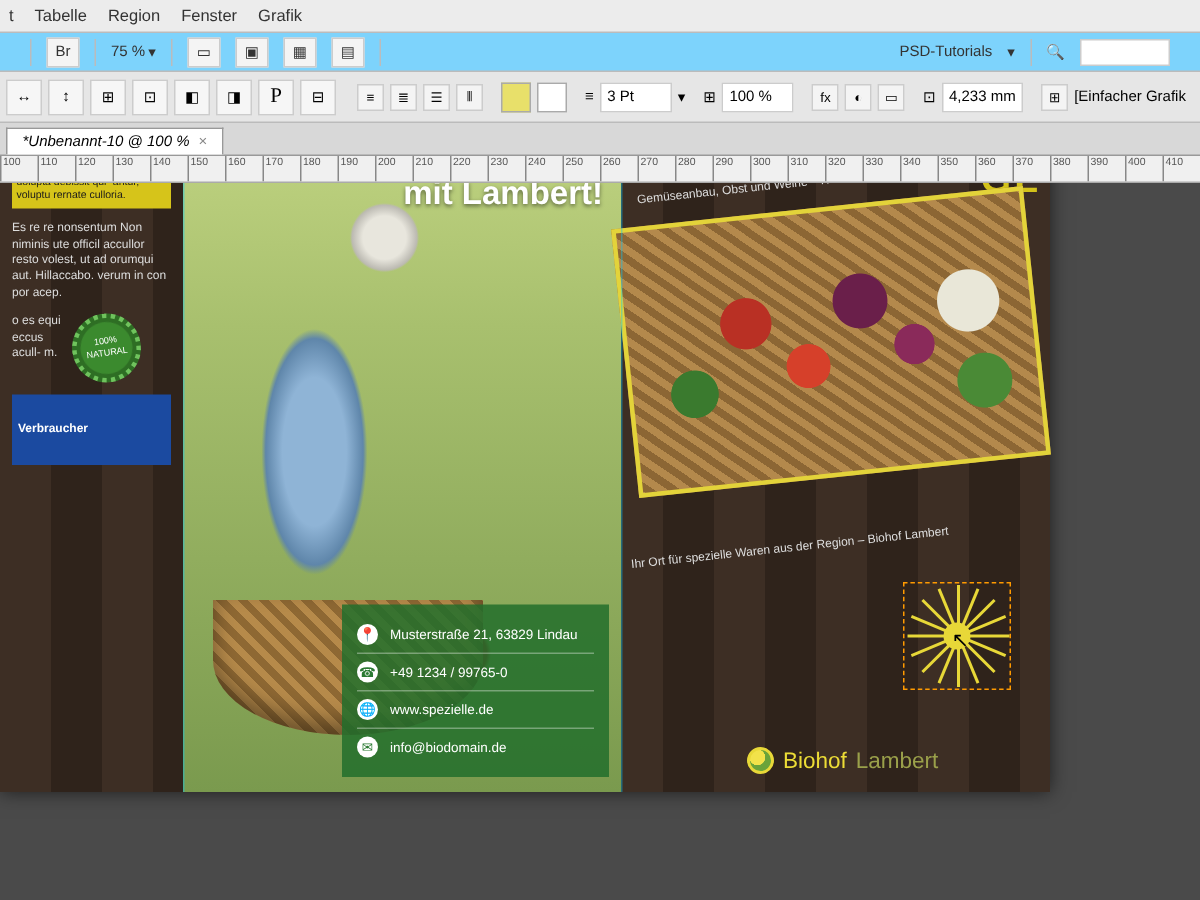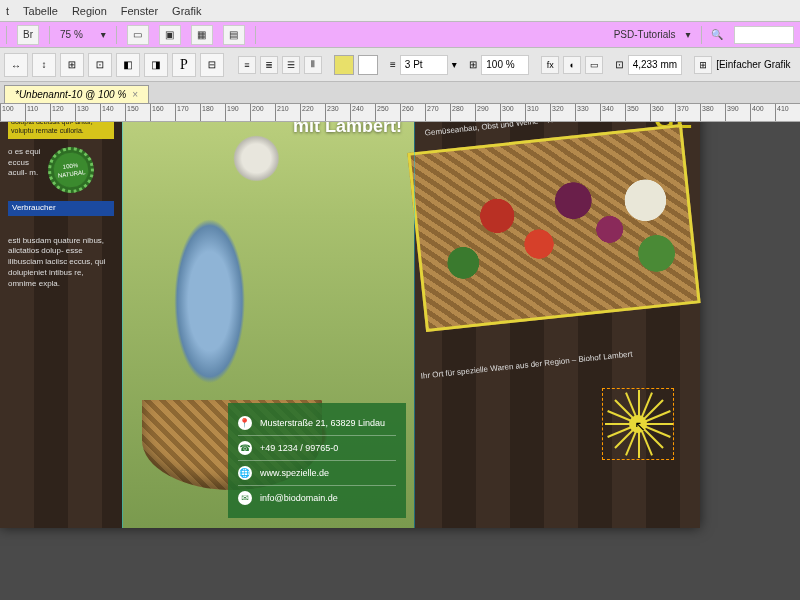--- a/index.html
+++ b/index.html
@@ -3,67 +3,67 @@
 <meta charset="utf-8">
 <style>
 * { margin:0; padding:0; box-sizing:border-box; font-family:Tahoma,Verdana,sans-serif; }
 body { background:#4a4a4a; width:800px; height:600px; overflow:hidden; position:relative; }
 
 
 .menubar { height:22px; background:#ececec; display:flex; align-items:center; padding:0 6px; font-size:11px; color:#333; gap:14px; border-bottom:1px solid #bbb; }
 .menubar span { cursor:default; }
 
 
-.ctrlbar { height:26px; background:#f0abfc; display:flex; align-items:center; padding:0 6px; gap:10px; font-size:10px; color:#333; border-bottom:1px solid #bbb; }
+.ctrlbar { height:26px; background:#7dd3fc; display:flex; align-items:center; padding:0 20px; gap:10px; font-size:10px; color:#333; border-bottom:1px solid #bbb; }
 .ctrlbar .sep { width:1px; height:18px; background:#bbb; }
 .ctrlbar .iconbtn { width:22px; height:20px; border:1px solid #ccc; background:#f4f4f4; display:flex; align-items:center; justify-content:center; font-size:10px; }
 .ctrlbar .field { background:#fff; border:1px solid #ccc; padding:1px 4px; min-width:50px; height:18px; display:flex; align-items:center; }
-.ctrlbar .dropdown { display:flex; align-items:center; gap:18px; }
+.ctrlbar .dropdown { display:flex; align-items:center; gap:2px; }
 
 
 .toolbar { height:34px; background:#e6e6e6; display:flex; align-items:center; padding:0 4px; gap:4px; font-size:10px; border-bottom:1px solid #bbb; }
 .toolbar .btn { width:24px; height:24px; border:1px solid #ccc; background:#f6f6f6; display:flex; align-items:center; justify-content:center; }
 .toolbar .swatch { width:20px; height:20px; }
 .toolbar .swatch.y { background:#e8e06a; border:1px solid #aaa; }
 .toolbar .swatch.w { background:#fff; border:1px solid #aaa; }
 .toolbar .fld { background:#fff; border:1px solid #ccc; height:20px; padding:0 4px; display:flex; align-items:center; min-width:48px; }
 .toolbar .mini { width:18px; height:18px; border:1px solid #ccc; background:#f4f4f4; display:flex; align-items:center; justify-content:center; font-size:9px; }
 
 
 .tabbar { height:22px; background:#d8d8d8; display:flex; align-items:flex-end; padding-left:4px; font-size:10px; border-bottom:1px solid #999; }
-.tab { background:#fef9c3; border:1px solid #999; border-bottom:none; padding:3px 10px; display:flex; align-items:center; gap:6px; font-style:italic; }
+.tab { background:#ffffff; border:1px solid #999; border-bottom:none; padding:3px 10px; display:flex; align-items:center; gap:6px; font-style:italic; }
 .tab .x { font-style:normal; color:#888; font-size:10px; }
 
 
 .ruler-h { height:18px; background:#f0f0f0; border-bottom:1px solid #aaa; position:relative; overflow:hidden; font-size:7px; color:#555; }
 .ruler-h .ticks { position:absolute; left:0; top:0; right:0; bottom:0; display:flex; }
 .ruler-h .tick { width:25px; border-left:1px solid #888; height:100%; padding-left:1px; padding-top:1px; flex-shrink:0; }
 
 
 .canvas { position:absolute; left:0; top:122px; right:0; bottom:0; background:#4a4a4a; overflow:hidden; }
 .page { position:absolute; left:0; top:-14px; width:700px; height:420px; background:#3a2b22; background-image:repeating-linear-gradient(90deg,#3d2e24 0 34px,#2f231b 34px 68px),repeating-linear-gradient(0deg,rgba(0,0,0,.12) 0 2px,transparent 2px 70px); box-shadow:0 0 12px rgba(0,0,0,.6); }
 
 
 .leftcol { position:absolute; left:0; top:0; width:122px; height:100%; padding:6px 8px; color:#ddd; font-size:8px; line-height:1.35; }
 .leftcol .yellowbox { background:#d6c41a; color:#1a1a1a; padding:3px; margin-bottom:8px; font-size:7px; }
 .leftcol p { margin-bottom:8px; }
 .leftcol .stamp { width:46px; height:46px; border-radius:50%; background:radial-gradient(circle,#3b8a2e 60%,#2e6e24 62%); border:3px dotted #6fc35d; margin:4px 0 8px 40px; display:flex; align-items:center; justify-content:center; color:#fff; font-size:6px; text-align:center; transform:rotate(-8deg); }
-.leftcol .bluebar { background:#1b4aa0; color:#fff; font-weight:normal; padding:2px 4px; font-size:8px; margin:6px 0 20px; }
+.leftcol .bluebar { background:#1b4aa0; color:#fff; font-weight:bold; padding:18px 4px; font-size:8px; margin:6px 0 4px; }
 
 
 .centercol { position:absolute; left:122px; top:0; width:292px; height:100%; background:linear-gradient(180deg,#b7c98a,#8aa85a 40%,#6b8a44); overflow:hidden; }
 .centercol .photo { position:absolute; inset:0; background:
   radial-gradient(ellipse 90px 60px at 42% 82%, #b7301f 30%, #7a1c12 55%, transparent 60%),
   radial-gradient(ellipse 60px 42px at 58% 78%, #c23a24 28%, #8a2316 55%, transparent 60%),
   radial-gradient(ellipse 56px 130px at 30% 46%, #8fb4d6 38%, #5f86aa 58%, transparent 63%),
   radial-gradient(ellipse 36px 36px at 46% 12%, #e8e6dd 40%, #bcbab2 60%, transparent 64%),
   linear-gradient(180deg,#bcd07e 0%, #a8c06e 26%, #7a9a4e 100%);
 }
 .centercol .basket { position:absolute; left:20px; bottom:38px; width:180px; height:90px; border-radius:0 0 90px 90px/0 0 50px 50px; background:repeating-linear-gradient(45deg,#b68a4a 0 5px,#8e6833 5px 10px); box-shadow:inset 0 -8px 14px rgba(0,0,0,.4); }
-.centercol .headline { position:absolute; right:12px; top:8px; color:#fff; font-weight:bold; font-size:18px; text-align:right; text-shadow:0 1px 3px rgba(0,0,0,.5); line-height:1.15; }
+.centercol .headline { position:absolute; right:12px; top:8px; color:#fff; font-weight:bold; font-size:22px; text-align:right; text-shadow:0 1px 3px rgba(0,0,0,.5); line-height:1.15; }
 .centercol .infobox { position:absolute; left:106px; bottom:10px; width:178px; background:rgba(34,110,44,.85); padding:8px 10px; }
 .centercol .info-row { display:flex; align-items:center; gap:8px; color:#fff; font-size:9px; padding:5px 0; border-top:1px solid rgba(255,255,255,.35); }
 .centercol .info-row:first-child { border-top:none; }
 .centercol .info-row .ic { width:14px; height:14px; border-radius:50%; background:#fff; display:flex; align-items:center; justify-content:center; color:#2a7a32; font-size:9px; flex-shrink:0; }
 
 
 .rightcol { position:absolute; left:414px; top:0; width:286px; height:100%; }
 .rightcol .title-cut { position:absolute; right:6px; top:-4px; font-size:26px; font-weight:bold; color:#d3c21a; letter-spacing:2px; }
 .rightcol .veg { position:absolute; left:2px; top:30px; width:276px; height:180px; transform:rotate(-6deg);
   background:
@@ -206,32 +206,32 @@
     </div>
 </div>
 
 <div class="canvas">
   <div class="page">
 
     <div class="leftcol">
       <div class="yellowbox">dolupta debissit qui-
 antur, voluptu rernate
 culloria.</div>
+      <p>Es re re nonsentum
+Non niminis ute officil
+accullor resto volest, ut ad
+orumqui aut. Hillaccabo.
+verum in con por acep.</p>
       <p style="float:left;width:36px">o es
 equi
 eccus
 acull-
 m.</p>
       <div class="stamp">100% NATURAL</div>
       <div class="bluebar">Verbraucher</div>
-      <p>esti busdam quature
-nibus, alictatios dolup-
-esse ilibusciam laciisc
-eccus, qui dolupieniet
-intibus re, omnime expla.</p>
     </div>
 
     <div class="centercol">
       <div class="photo"></div>
       <div class="basket"></div>
       <div class="headline">mit
 Lambert!</div>
       <div class="infobox">
         <div class="info-row">
             <span class="ic">📍</span>
@@ -250,20 +250,25 @@
             <span>info@biodomain.de</span>
           </div>
       </div>
     </div>
 
     <div class="rightcol">
       <div class="title-cut">GL</div>
       <div class="curve1">Gemüseanbau, Obst und Weine – Köstlichkeiten aus 1.</div>
       <div class="veg"></div>
       <div class="curve2">Ihr Ort für spezielle Waren aus der Region – Biohof Lambert</div>
+      <div class="brand">
+        <span class="logo-ic"></span>
+        <span>Biohof</span>
+        <span class="b2">Lambert</span>
+      </div>
       <div class="sun-sel">
         <div class="sun">
           <div class="core"></div>
           <div id="rays">
               <div class="ray" style="transform: rotate(0deg) translateY(6px);"></div>
               <div class="ray" style="transform: rotate(22.5deg) translateY(6px);"></div>
               <div class="ray" style="transform: rotate(45deg) translateY(6px);"></div>
               <div class="ray" style="transform: rotate(67.5deg) translateY(6px);"></div>
               <div class="ray" style="transform: rotate(90deg) translateY(6px);"></div>
               <div class="ray" style="transform: rotate(112.5deg) translateY(6px);"></div>

